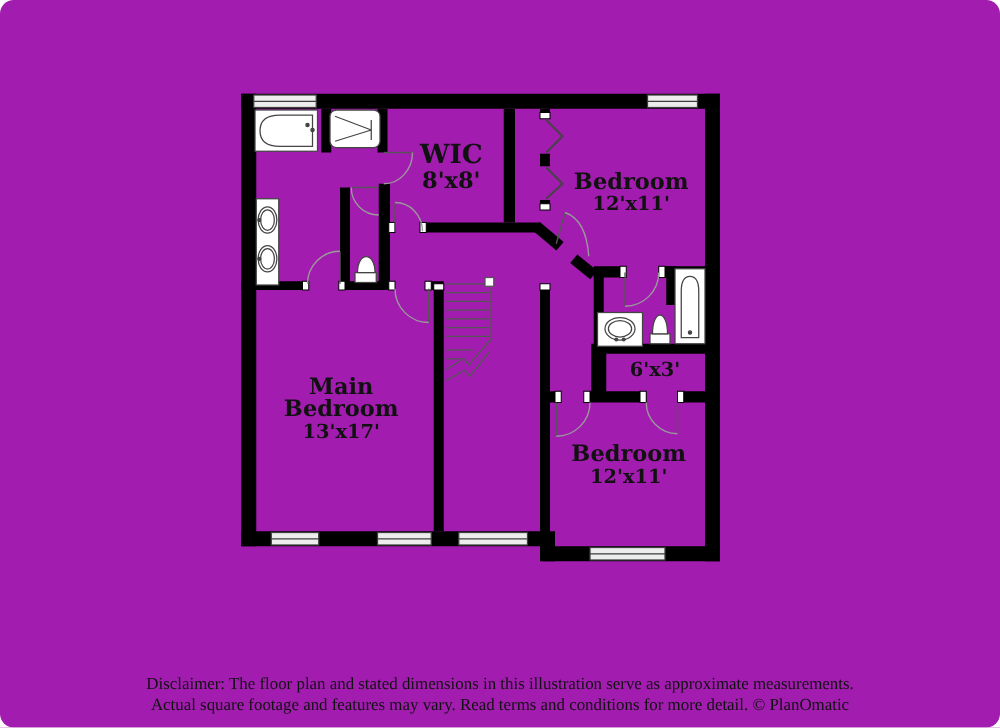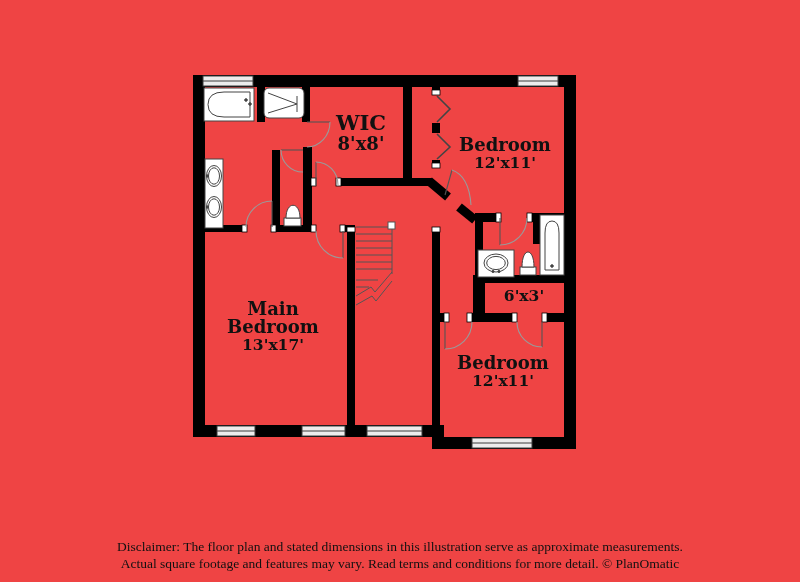--- a/index.html
+++ b/index.html
@@ -1,17 +1,17 @@
 <!DOCTYPE html>
 <html><head>
 <meta charset="utf-8">
 <style>
   html,body{margin:0;padding:0;background:#ffffff;}
-  .page{position:relative;width:800px;height:582px;background:#ef4444;overflow:hidden;
-        font-family:"DejaVu Serif","Liberation Serif",serif;}
+  .page{position:relative;width:800px;height:582px;background:#a21caf;overflow:hidden;
+        font-family:"DejaVu Serif","Liberation Serif",serif;border-radius:11px;}
   svg{position:absolute;left:0;top:0;}
   .room-name{font-family:"DejaVu Serif","Liberation Serif",serif;font-weight:bold;fill:#111;}
   .disc{font-family:"Liberation Serif","DejaVu Serif",serif;fill:#111;}
 </style>
 </head>
 <body>
 
 <div class="page">
 <svg width="800" height="582" viewBox="0 0 800 582">
 

